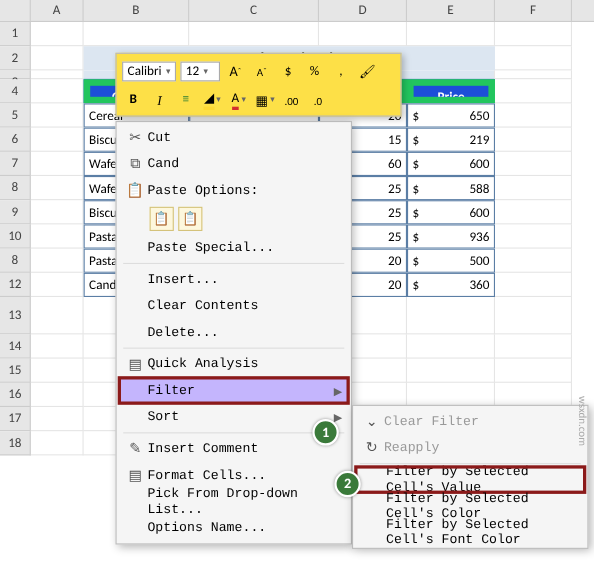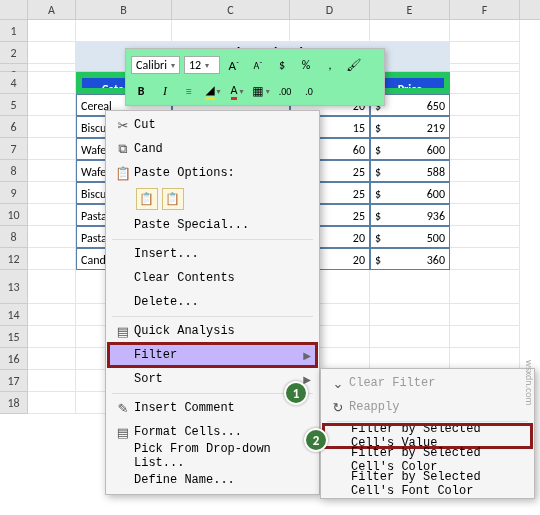--- a/index.html
+++ b/index.html
@@ -83,26 +83,25 @@
   border: 1px solid #5b7ea5;
   background: #fff;
 }
 .num { text-align: right; }
 .price .cur { float:left; }
 
 .mini-toolbar {
   position: absolute;
   left: 105px; top: 48px;
   width: 260px; height: 58px;
-  background: #86efac;
+  background: #fde047;
   border: 1px solid #bbb;
   box-shadow: 2px 2px 6px rgba(0,0,0,0.25);
   padding: 3px 5px;
   font-size: 12px;
-  margin-left: 20px;
 }
 .mt-row { display:flex; align-items:center; gap:4px; height:26px;}
 .mt-sel { border:1px solid #aaa; background:#fff; padding:1px 4px; display:flex; align-items:center; gap:2px;}
 .mt-btn { width:20px; height:20px; border:1px solid transparent; display:flex; align-items:center; justify-content:center; cursor:pointer;}
 .caret{font-size:8px;color:#666;margin-left:2px;}
 
 .ctx {
   position: absolute;
   left: 105px; top: 110px;
   width: 215px;
@@ -493,21 +492,21 @@
   <div class="ctx-item">
       <span class="ctx-icon">▤</span>
       <span class="ctx-label">Format Cells...</span>
     </div>
   <div class="ctx-item">
       <span class="ctx-icon"></span>
       <span class="ctx-label">Pick From Drop-down List...</span>
     </div>
   <div class="ctx-item">
       <span class="ctx-icon"></span>
-      <span class="ctx-label">Define Name...</span>
+      <span class="ctx-label">Options Name...</span>
     </div>
 </div>
 
 <div class="submenu">
   <div class="ctx-item disabled">
       <span class="ctx-icon" style="margin-left:-24px">⌄</span>
       <span class="ctx-label">Clear Filter</span>
     </div>
   <div class="ctx-item disabled">
       <span class="ctx-icon" style="margin-left:-24px">↻</span>

